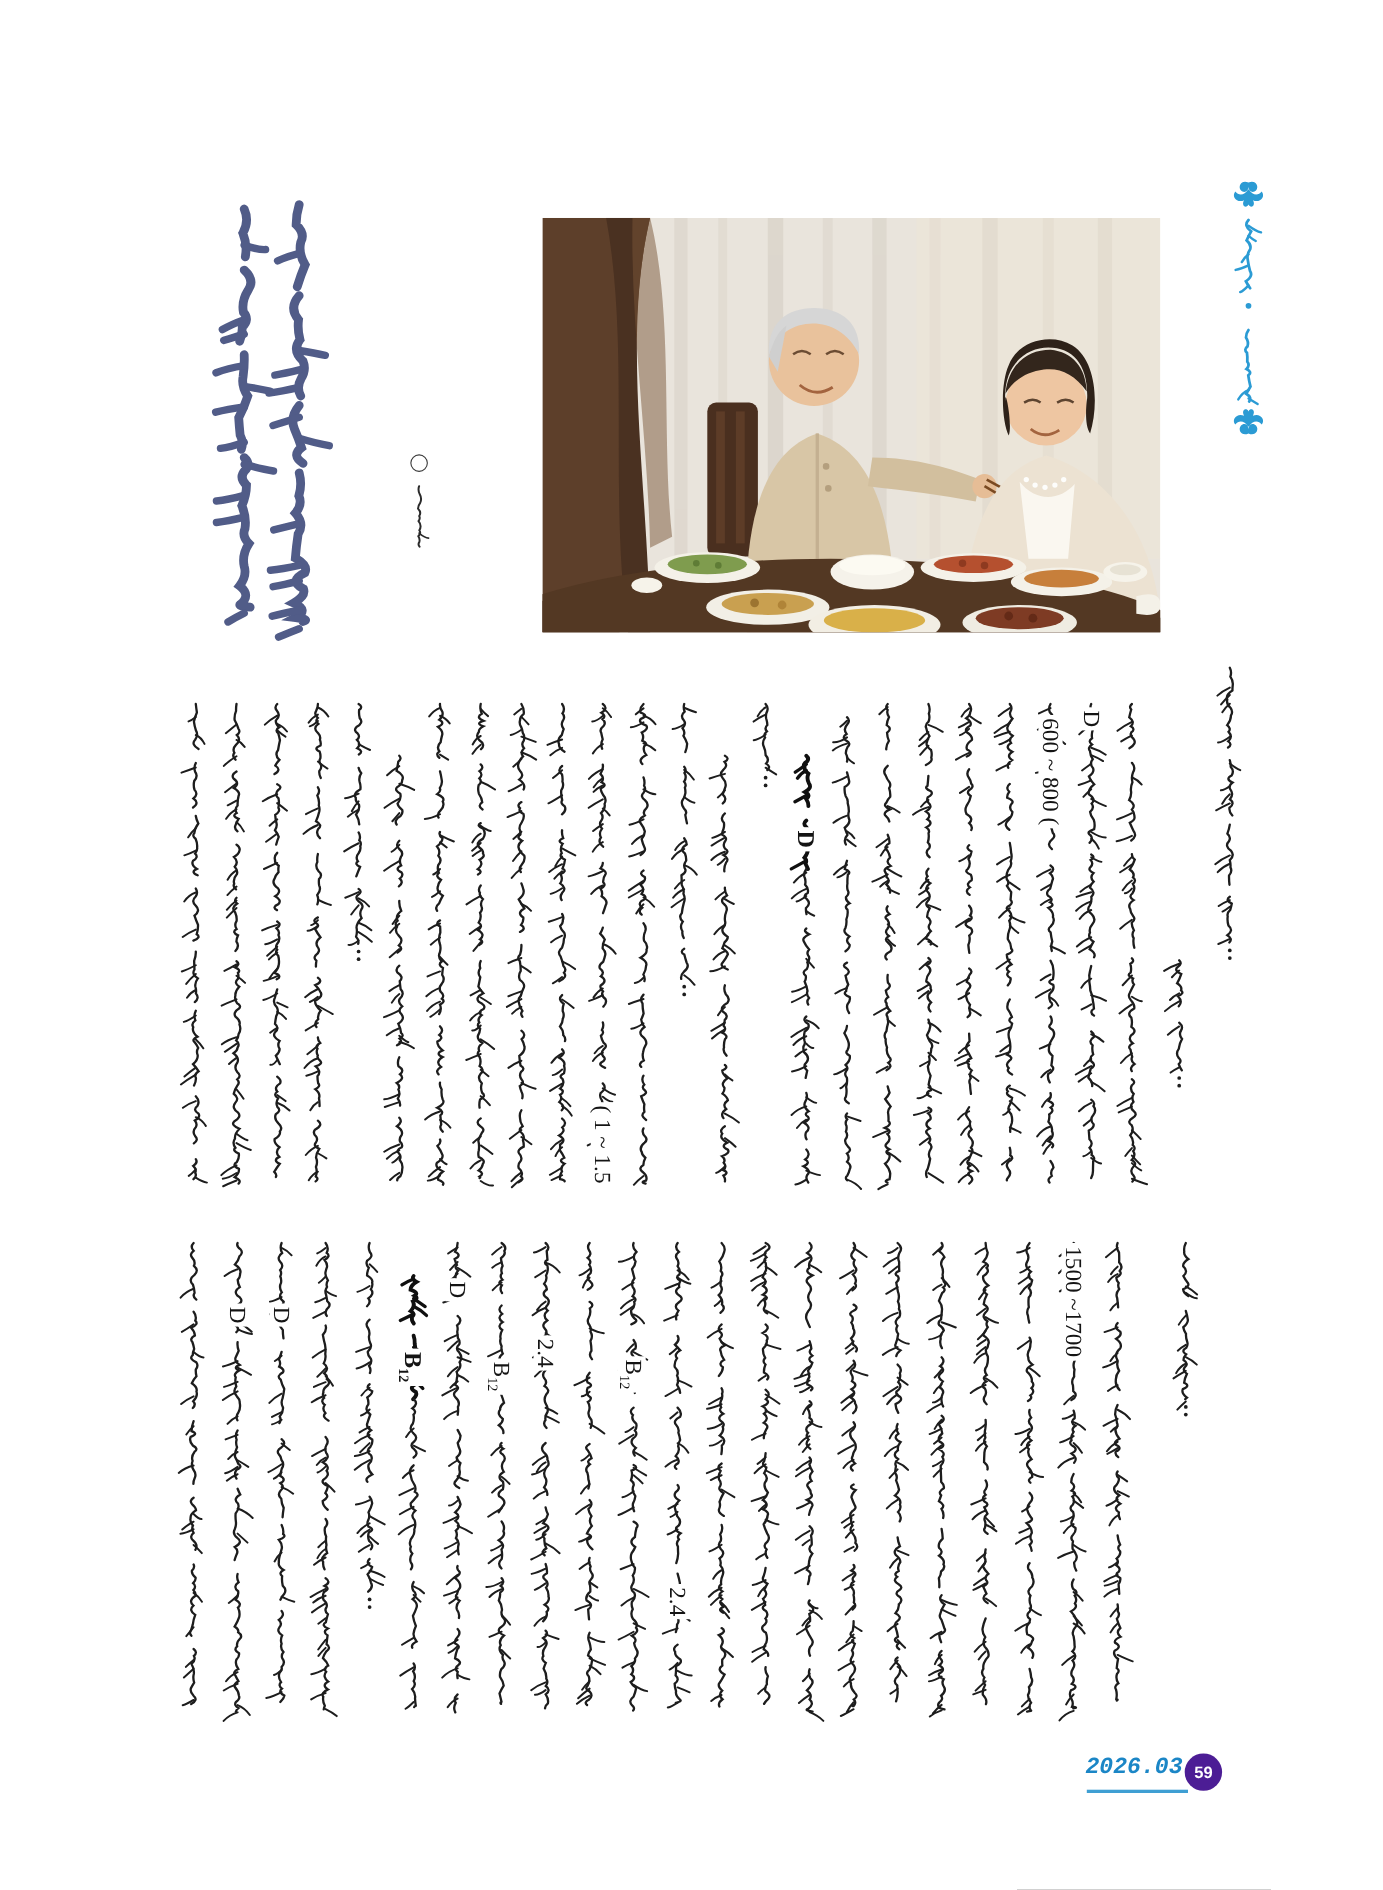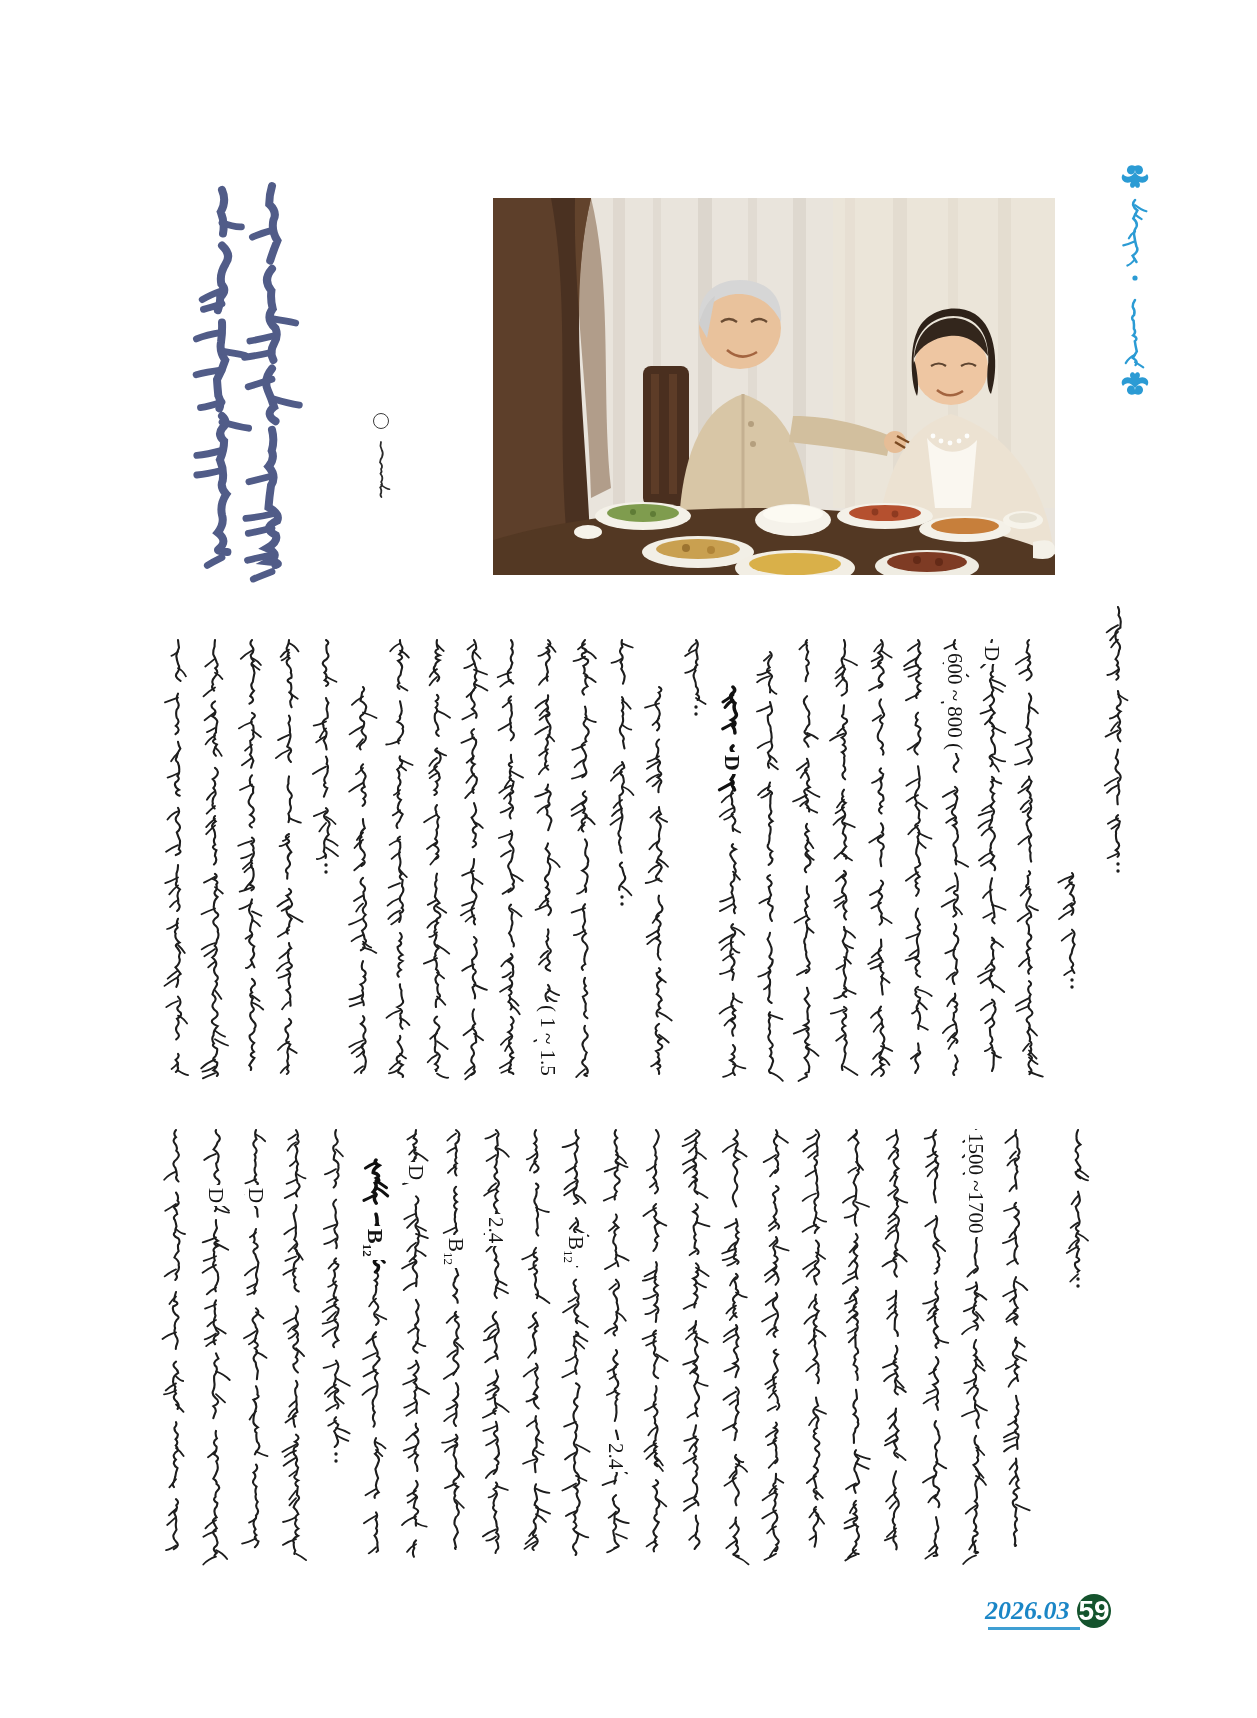--- a/index.html
+++ b/index.html
@@ -12,27 +12,27 @@
   
   .ring{position:absolute;left:373px;top:413px;width:14px;height:14px;border:1.6px solid #3a3a3a;
         border-radius:50%;background:#fff;}
   
   .frag{position:absolute;font-family:"Liberation Serif",serif;font-size:21px;color:#141414;
         background:#ffffff;line-height:1.05;white-space:nowrap;transform-origin:0 0;
         transform:rotate(90deg);padding:0 3px;}
   .frag.bold{font-weight:700;font-size:22px;}
   .frag sub{font-size:13px;}
   
-  .footer-issue{position:absolute;left:985px;top:1596px;width:90px;text-align:left;
-        font-family:Liberation Serif, serif;font-style:italic;font-weight:700;
-        font-size:26px;color:#1b86c6;letter-spacing:0px;}
+  .footer-issue{position:absolute;left:985px;top:1596px;width:90px;text-align:right;
+        font-family:Liberation Mono, monospace;font-style:italic;font-weight:700;
+        font-size:21px;color:#1b86c6;letter-spacing:0px;}
   .footer-rule{position:absolute;left:988px;top:1627px;width:92px;height:2.5px;background:#3f9fd3;}
   .footer-badge{position:absolute;left:1077px;top:1594px;width:34px;height:34px;border-radius:50%;
-        background:#14532d;color:#ffffff;font-family:"Liberation Sans",sans-serif;
-        font-weight:700;font-size:28px;display:flex;align-items:center;justify-content:center;}
+        background:#4c1d95;color:#ffffff;font-family:"Liberation Sans",sans-serif;
+        font-weight:700;font-size:15px;display:flex;align-items:center;justify-content:center;}
 </style>
 </head>
 <body>
 
 <div class="page">
 
   <svg id="art" xmlns="http://www.w3.org/2000/svg">
       <path d="M1135 200.0Q1130.2 205.2 1137.4 210.4Q1135.2 214.4 1133.3 218.5Q1137.9 222.5 1136.5 226.6Q1133.2 231.3 1134.3 236.0Q1135.0 241.2 1136.4 246.4Q1139.5 251.0 1132.6 255.7Q1134.3 258.9 1136.5 262.0" stroke="#2b9bd4" stroke-width="2.5" fill="none" stroke-linecap="round"></path>
       <path d="M1135 205.2q6.8 5.0 11.4 6.1M1135 214.4q4.0 3.3 6.6 4.7M1135 231.3q-3.7 2.3 -6.1 7.0M1135 241.2q-7.0 3.2 -11.7 4.2M1135 259.4q-4.6 5.0 -7.6 6.2" stroke="#2b9bd4" stroke-width="2.125" fill="none" stroke-linecap="round"></path>
       <path d="M1135 300.0Q1132.5 303.5 1132.7 306.9Q1135.4 310.9 1134.1 314.9Q1130.4 317.8 1133.6 320.7Q1134.2 324.7 1133.9 328.8Q1136.6 332.1 1133.2 335.4Q1138.8 338.3 1134.8 341.2Q1135.5 346.3 1136.8 351.4Q1134.9 354.7 1132.9 358.0Q1138.7 361.5 1135.6 365.0" stroke="#2b9bd4" stroke-width="2.5" fill="none" stroke-linecap="round"></path>

